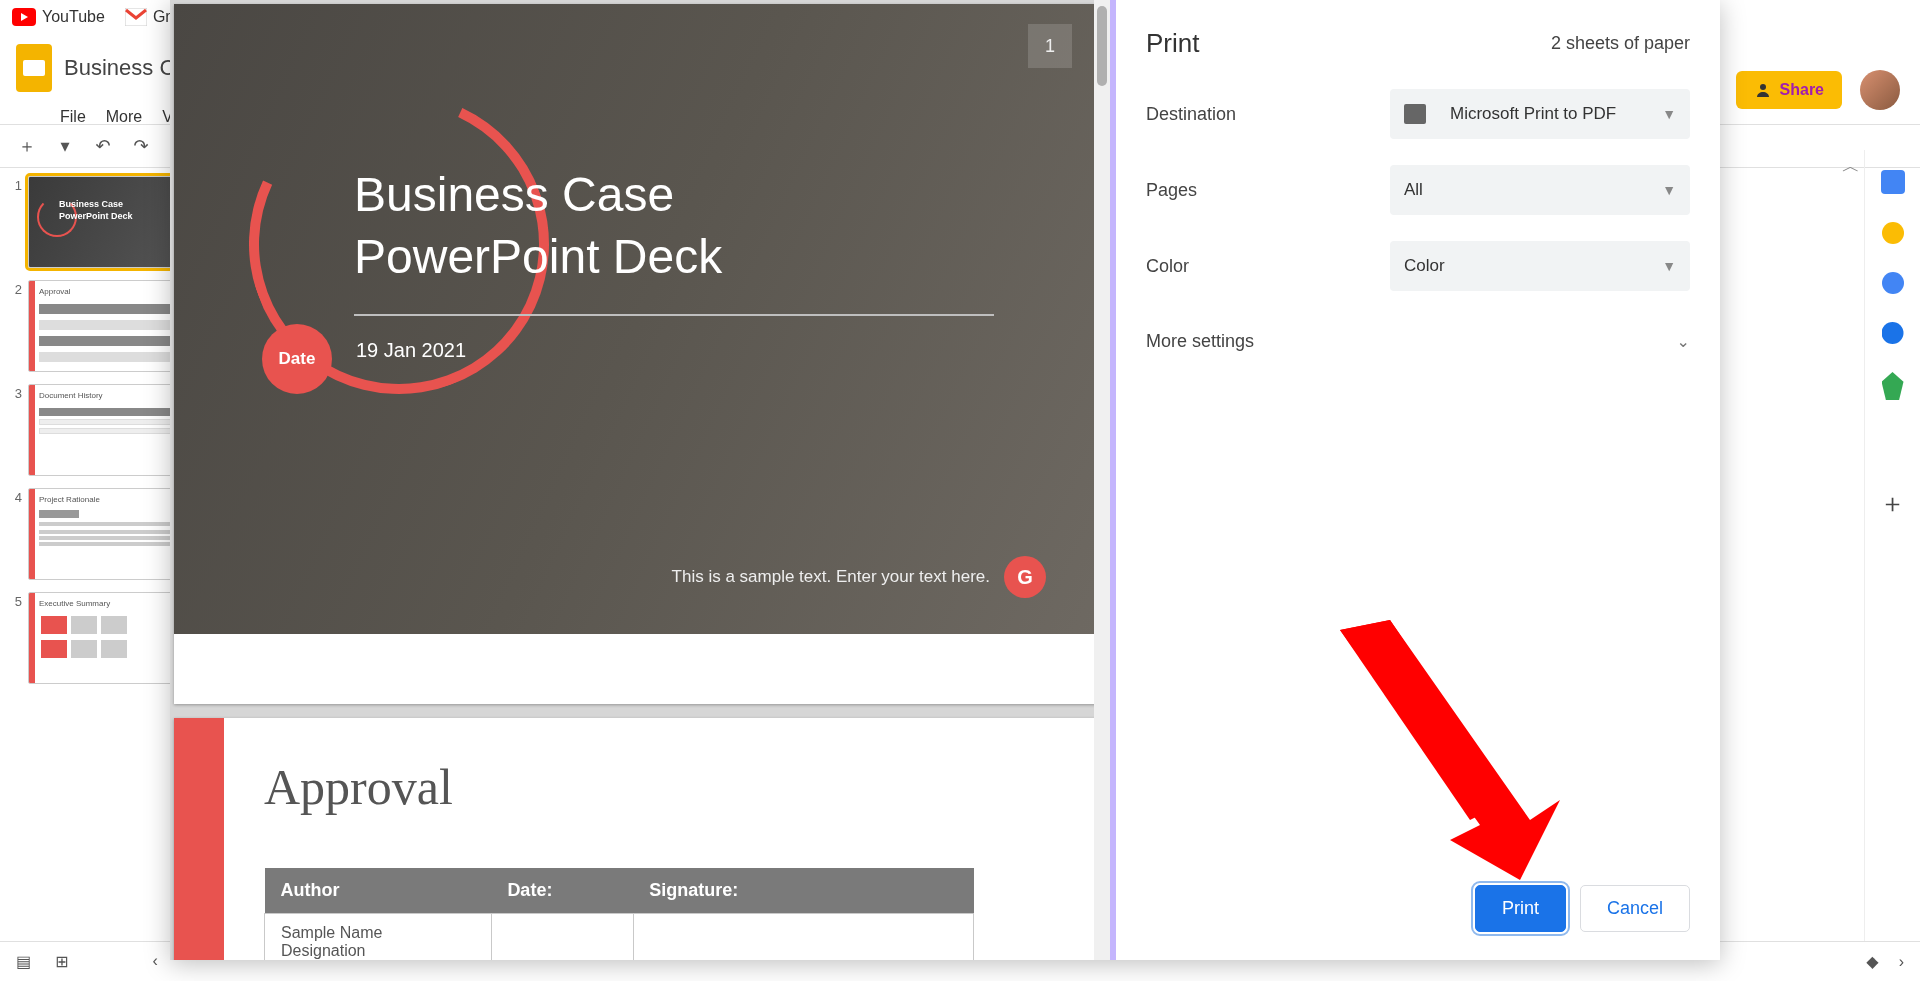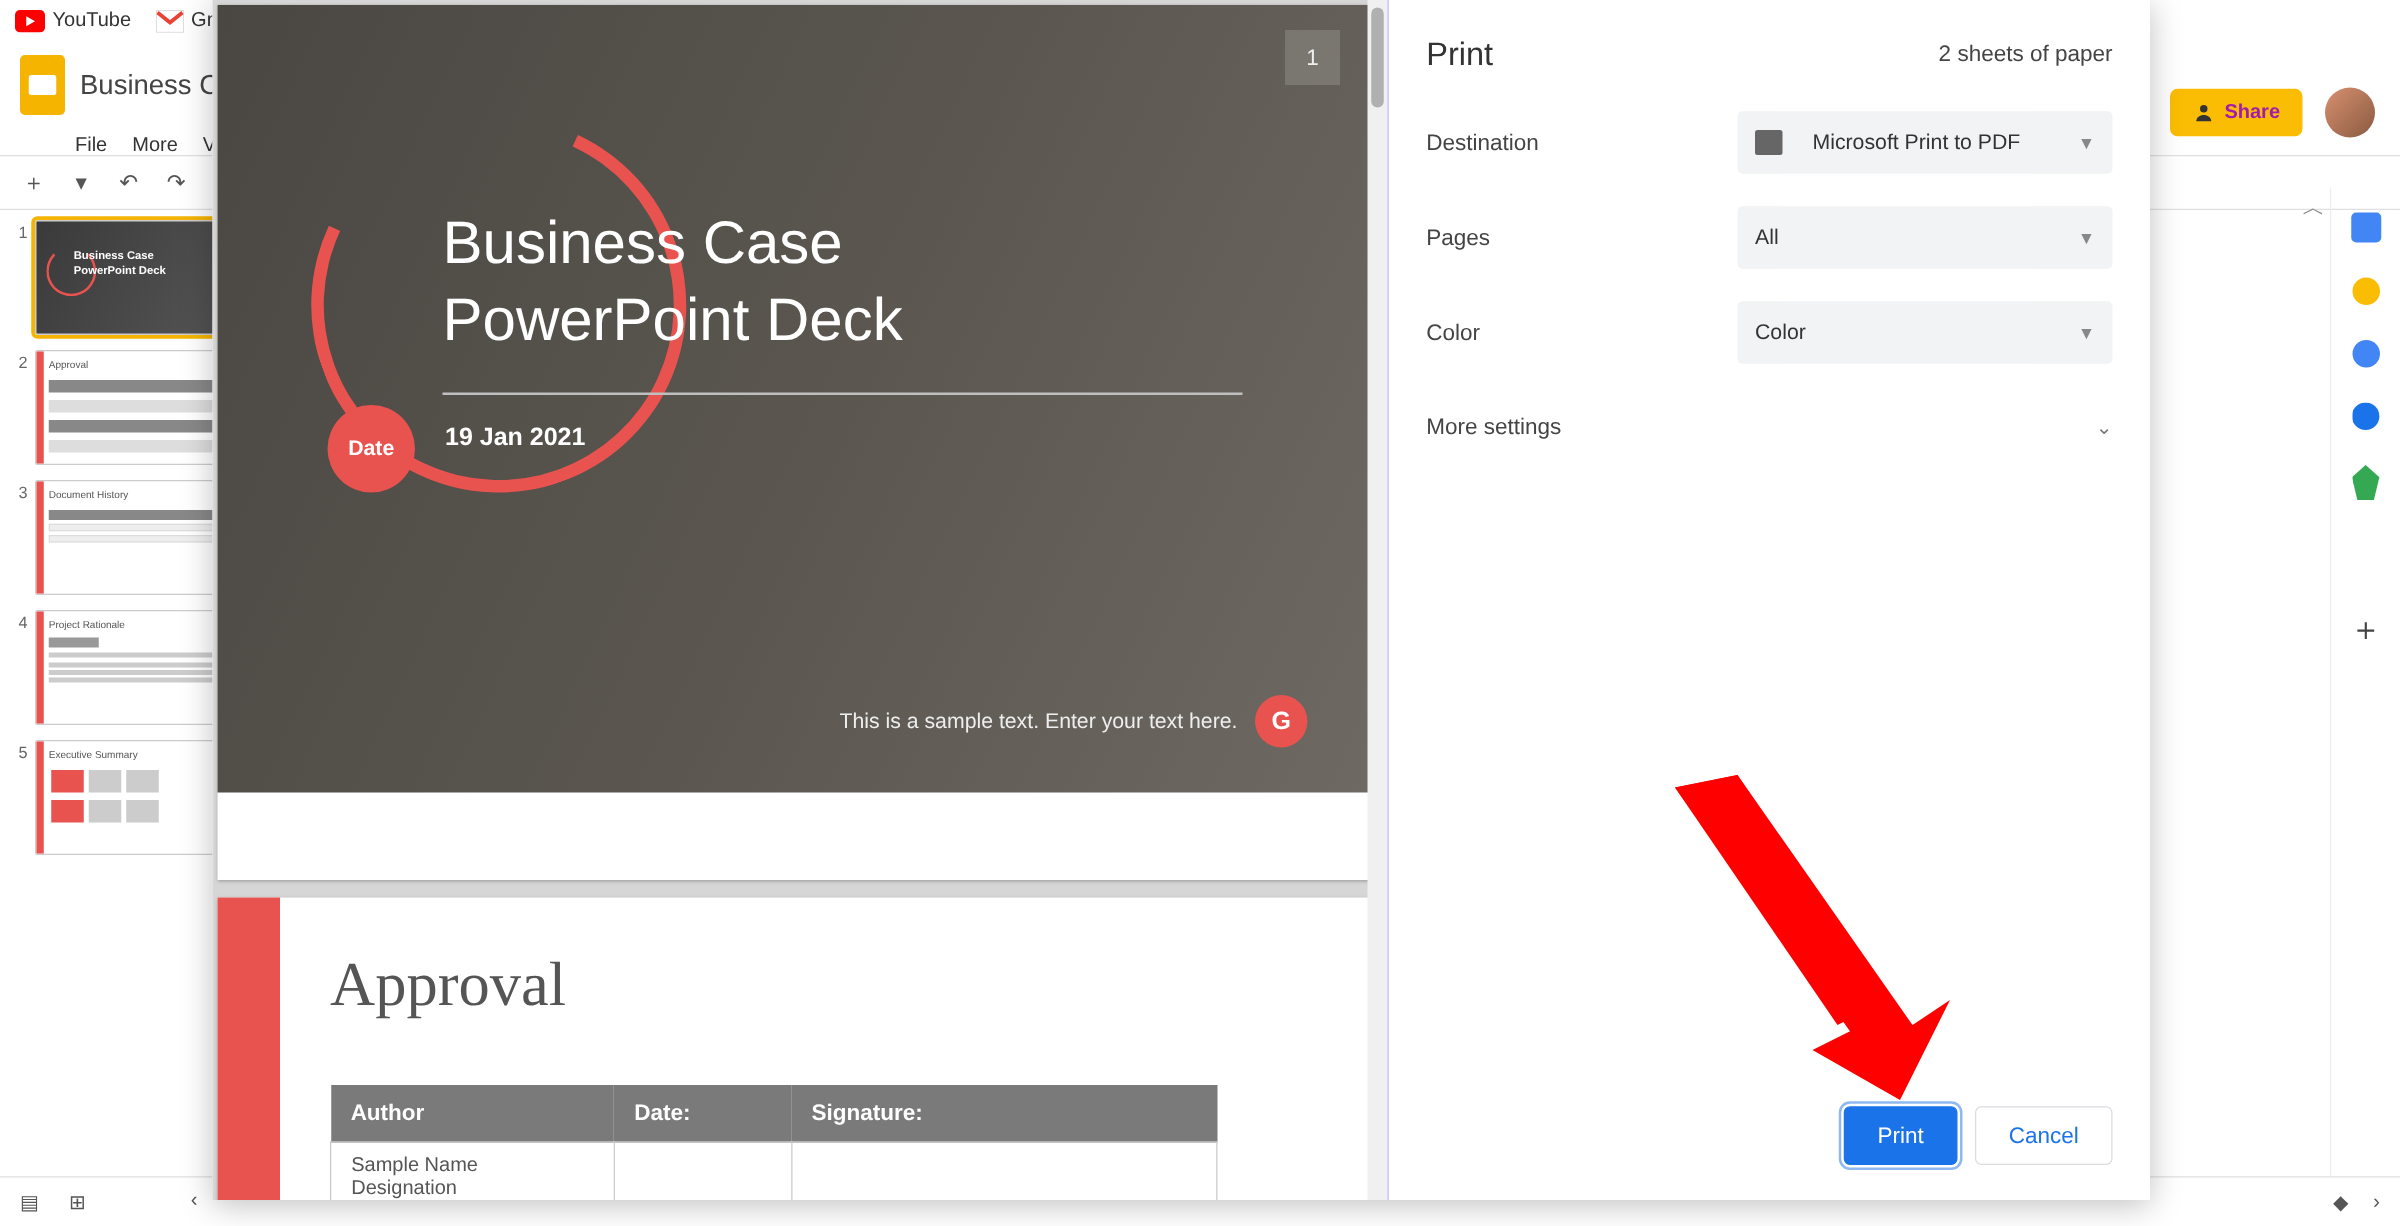--- a/index.html
+++ b/index.html
@@ -62,33 +62,33 @@
 .preview-scroll .scroll-thumb { width:10px; margin:2px auto; height:80px; background:#b0b0b0; border-radius:5px; margin-top:6px; }
 
 .page { margin:4px 4px 14px 4px; background:#fff; box-shadow:0 1px 3px rgba(0,0,0,.3); position:relative; }
 .page1 { height:700px; }
 .page1-inner { position:absolute; left:0; top:0; right:0; height:630px; background: linear-gradient(115deg,#4a4743 0%,#5a564f 50%,#6e6962 100%); overflow:hidden; }
 .page-num { position:absolute; top:20px; right:34px; width:44px; height:44px; background:rgba(255,255,255,.15); color:#eee; display:flex; align-items:center; justify-content:center; font-size:18px; }
 .ring-big { position:absolute; left:75px; top:90px; width:300px; height:300px; border:10px solid #e8534f; border-radius:50%; border-top-color:transparent; transform:rotate(-20deg); }
 .slide-title { position:absolute; left:180px; top:160px; color:#fff; font-family:"Georgia",serif; font-size:48px; line-height:1.3; }
 .title-rule { position:absolute; left:180px; top:310px; width:640px; height:2px; background:#bfbfbf; }
 .date-bubble { position:absolute; left:88px; top:320px; width:70px; height:70px; background:#e8534f; border-radius:50%; color:#fff; display:flex; align-items:center; justify-content:center; font-weight:bold; font-size:17px; }
-.date-val { position:absolute; left:182px; top:335px; color:#fff; font-size:20px; font-weight:bold; }
+.date-val { position:absolute; left:182px; top:335px; color:#fff; font-size:20px; font-weight:normal; }
 .sample-row { position:absolute; bottom:36px; right:60px; display:flex; align-items:center; gap:14px; color:#eee; font-size:17px; }
 .g-bubble { width:42px; height:42px; background:#e8534f; border-radius:50%; display:flex; align-items:center; justify-content:center; color:#fff; font-weight:bold; font-size:20px; }
 
 .page2 { height:520px; }
 .page2-stripe { position:absolute; left:0; top:0; bottom:0; width:50px; background:#e8534f; }
 .page2-title { position:absolute; left:90px; top:40px; font-family:"Georgia",serif; font-size:50px; color:#555; }
 .approval-table { position:absolute; left:90px; top:150px; width:710px; border-collapse:collapse; }
 .approval-table th { background:#7a7a7a; color:#fff; text-align:left; padding:12px 16px; font-weight:bold; font-size:18px; }
 .approval-table td { border:1px solid #c9c9c9; padding:10px 16px; font-size:16px; color:#555; }
 
 
-.panel { position:absolute; left:940px; top:0; right:0; bottom:0; background:#fff; border-left:1px solid #c4b5fd; padding:28px 30px; }
+.panel { position:absolute; left:940px; top:0; right:0; bottom:0; background:#fff; border-left:6px solid #c4b5fd; padding:28px 30px; }
 .panel-head { display:flex; justify-content:space-between; align-items:center; margin-bottom:30px; }
 .panel-title { font-size:26px; color:#333; }
 .sheets { font-size:18px; color:#444; }
 .panel-row { display:flex; justify-content:space-between; align-items:center; margin:26px 0; }
 .panel-label { font-size:18px; color:#444; }
 .select-box { width:300px; height:50px; background:#f1f3f4; border:none; border-radius:4px; display:flex; align-items:center; justify-content:space-between; padding:0 14px; font-size:17px; color:#333; }
 .select-box .printer-ico { width:22px; height:20px; background:#666; border-radius:2px; position:relative; }
 .select-box .chev { color:#888; font-size:14px; }
 .more-row { display:flex; justify-content:space-between; align-items:center; margin-top:40px; cursor:pointer; }
 .more-row .chev { color:#777; }

